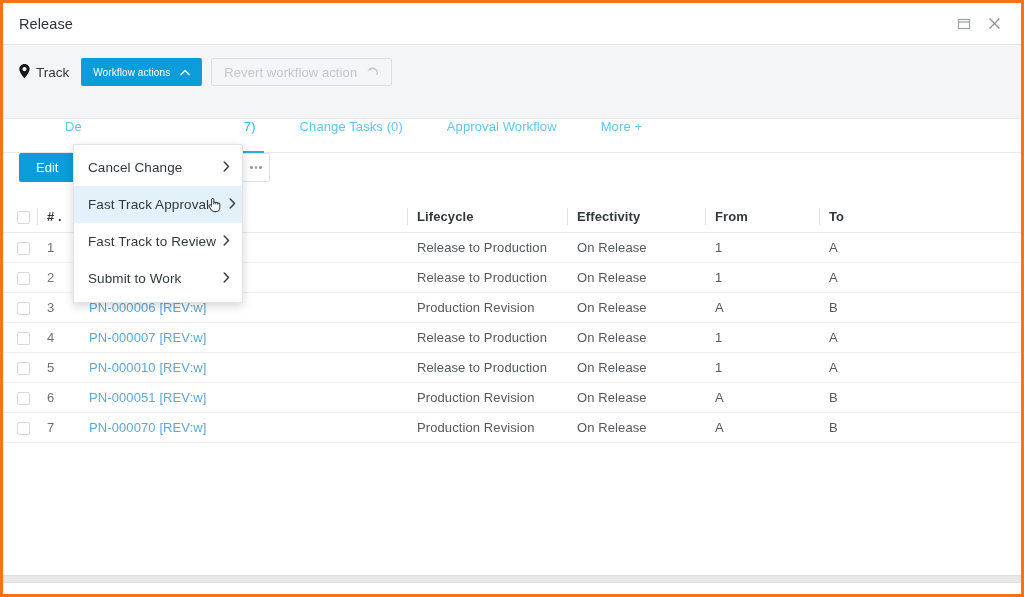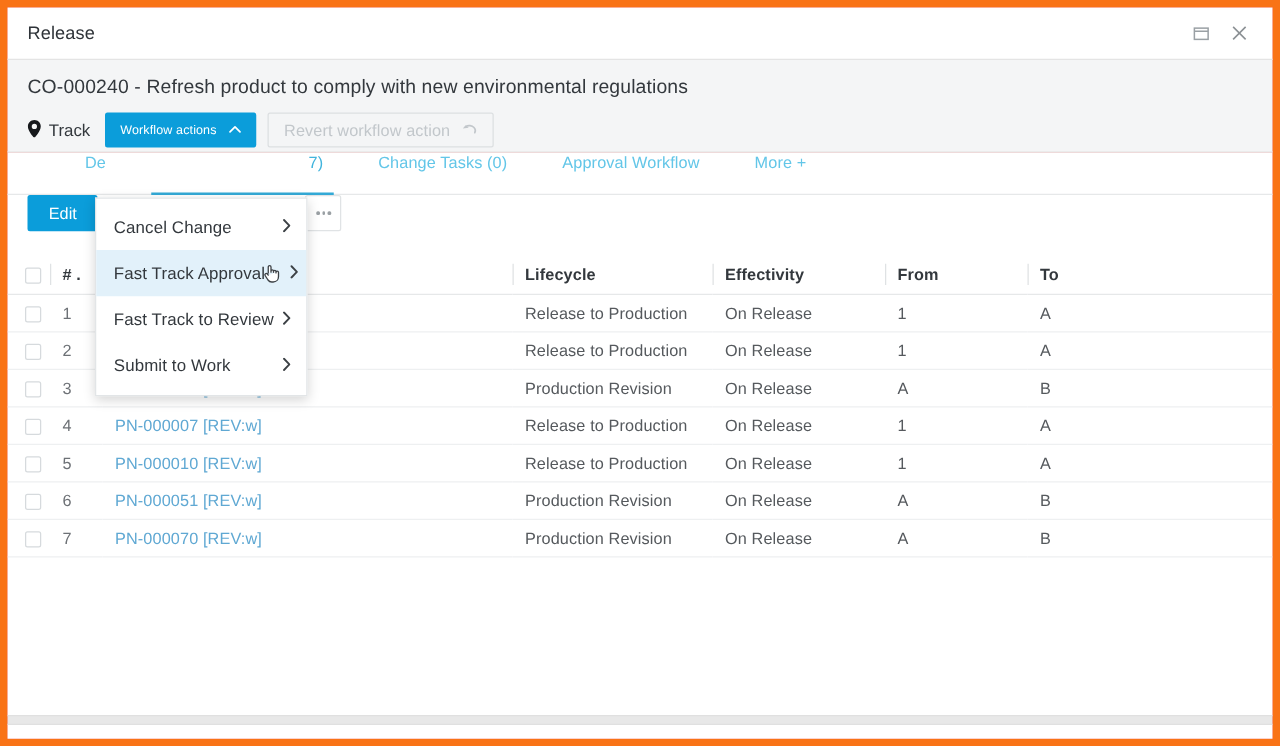--- a/index.html
+++ b/index.html
@@ -10,22 +10,22 @@
     overflow: hidden;
     background: #ffffff;
     font-family: "Liberation Sans", sans-serif;
     -webkit-font-smoothing: antialiased;
   }
 
   .window {
     position: relative;
     width: 1024px;
     height: 597px;
-    background: #ef4444;
-    border: 6px solid #f97316;
+    background: #0ea5e9;
+    border: 3px solid #f97316;
     display: flex;
     flex-direction: column;
   }
 
   
   .titlebar {
     height: 42px;
     min-height: 42px;
     background: #ffffff;
     border-bottom: 1px solid #e4e4e4;
@@ -106,21 +106,21 @@
     display: flex;
     align-items: center;
     gap: 9px;
     letter-spacing: .1px;
   }
 
   
   .dropdown {
     position: absolute;
     left: 70px;
-    top: 110px;
+    top: 99px;
     width: 170px;
     background: #ffffff;
     border: 1px solid #e2e5e7;
     box-shadow: 0 3px 9px rgba(0,0,0,.17);
     z-index: 50;
     padding: 4px 0 5px 0;
   }
   .menu-item {
     height: 37px;
     display: flex;
@@ -281,21 +281,20 @@
     </span>
     <span class="win-ctrl">
       <svg width="15" height="15" viewBox="0 0 15 15">
           <line x1="2.5" y1="2.5" x2="12.5" y2="12.5" stroke="#8b9094" stroke-width="1.3"></line>
           <line x1="12.5" y1="2.5" x2="2.5" y2="12.5" stroke="#8b9094" stroke-width="1.3"></line>
         </svg>
     </span>
   </div>
 
   <div class="doc-header">
-    <div class="doc-title">CO-000240 - Refresh product to comply with new environmental regulations</div>
     <div class="action-row">
       <div class="status-chip">
         <span class="pin-icon">
           <svg width="11" height="14" viewBox="0 0 11 14">
               <path d="M5.5 0C2.6 0 .3 2.3.3 5.1c0 3.6 4.4 8.4 4.6 8.6.3.3.8.3 1.1 0 .2-.2 4.6-5 4.6-8.6C10.7 2.3 8.4 0 5.5 0zm0 7.2a2.1 2.1 0 110-4.2 2.1 2.1 0 010 4.2z" fill="#16191c"></path>
             </svg>
         </span>
         <span>Track</span>
       </div>
 

